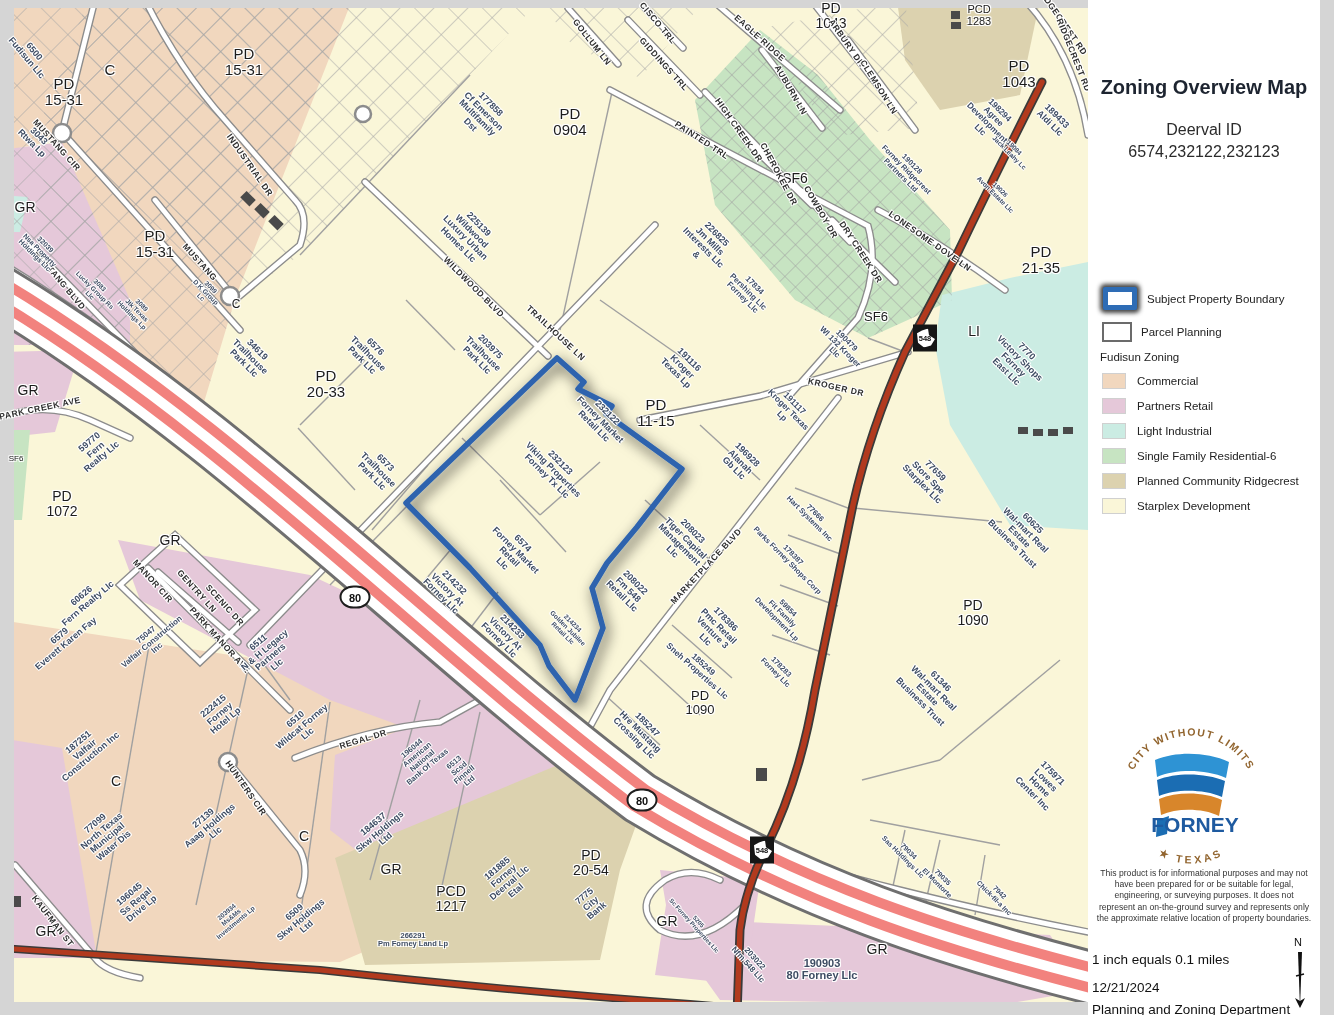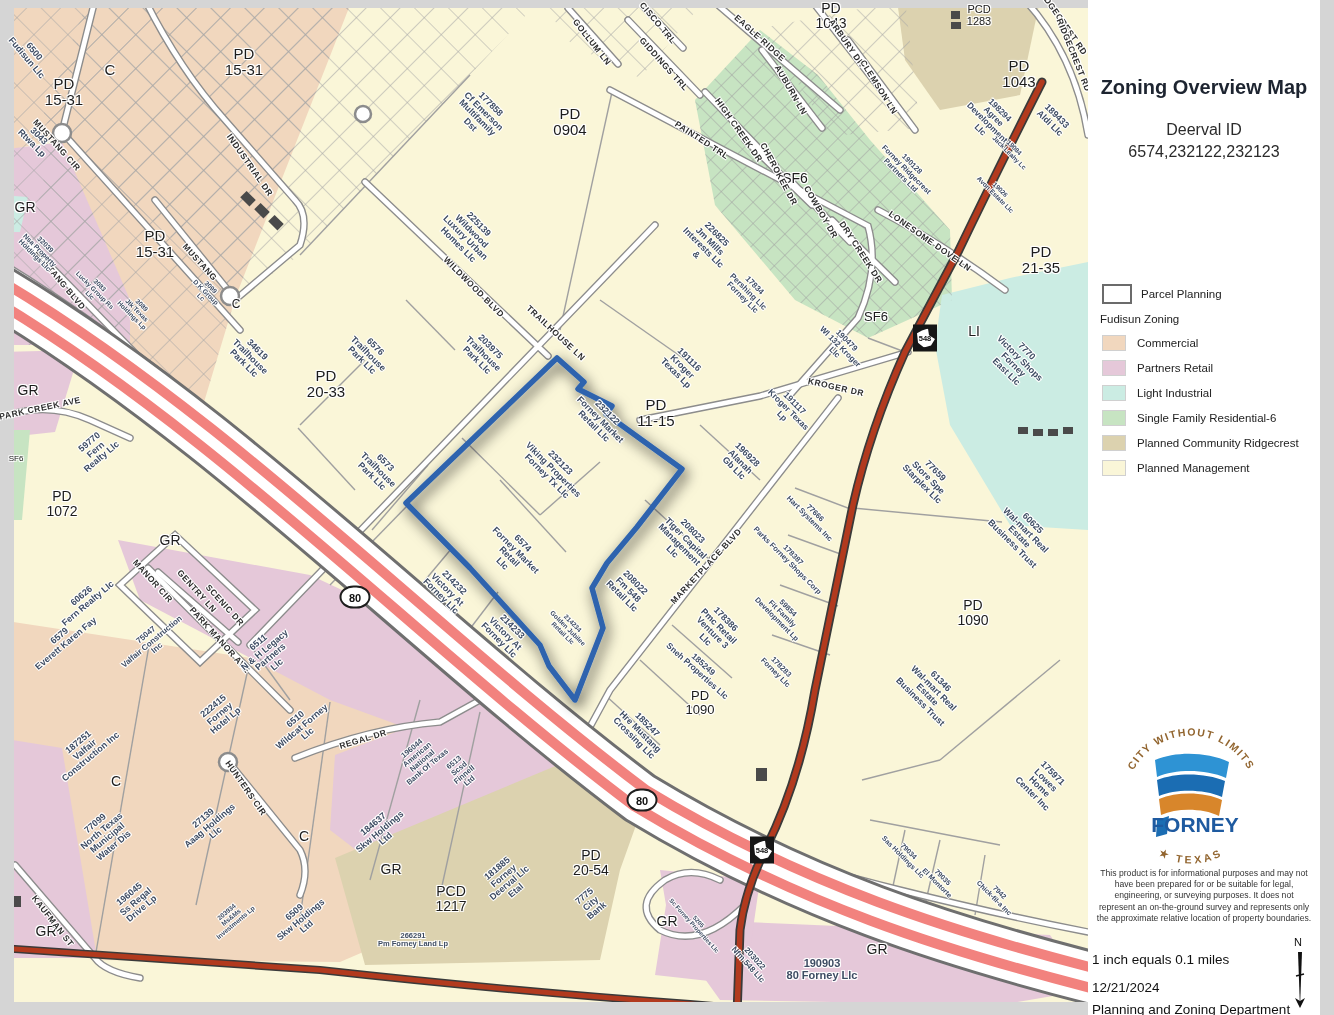--- a/index.html
+++ b/index.html
@@ -554,20 +554,24 @@
       </div>
 </div>
 
 <div class="panel">
   <div class="title">Zoning Overview Map</div>
   <div class="pid-label">Deerval ID</div>
   <div class="pid-value">6574,232122,232123</div>
 
   <div class="legend">
     <div class="lg-row">
+      <div class="sw-subject"></div>
+      <div class="lbl">Subject Property Boundary</div>
+    </div>
+    <div class="lg-row">
       <div class="sw-parcel"></div>
       <div class="lbl">Parcel Planning</div>
     </div>
     <div class="lg-head">Fudisun Zoning</div>
     <div class="lg-row">
       <div class="sw-zone" style="background: rgb(241, 215, 190);"></div>
       <div class="lbl">Commercial</div>
     </div>
     <div class="lg-row">
       <div class="sw-zone" style="background: rgb(229, 200, 217);"></div>
@@ -580,21 +584,21 @@
     <div class="lg-row">
       <div class="sw-zone" style="background: rgb(199, 228, 194);"></div>
       <div class="lbl">Single Family Residential-6</div>
     </div>
     <div class="lg-row">
       <div class="sw-zone" style="background: rgb(220, 210, 175);"></div>
       <div class="lbl">Planned Community Ridgecrest</div>
     </div>
     <div class="lg-row">
       <div class="sw-zone" style="background: rgb(250, 246, 216);"></div>
-      <div class="lbl">Planned Management</div>
+      <div class="lbl">Starplex Development</div>
     </div>
   </div>
 
   <div class="disclaimer">This product is for informational purposes and may not have been prepared for or be suitable for legal, engineering, or surveying purposes. It does not represent an on-the-ground survey and represents only the approximate relative location of property boundaries.</div>
   <div class="scale-line">1 inch equals 0.1 miles</div>
   <div class="date-line">12/21/2024</div>
   <div class="dept-line">Planning and Zoning Department</div>
 </div>
 
 <div class="logo">

